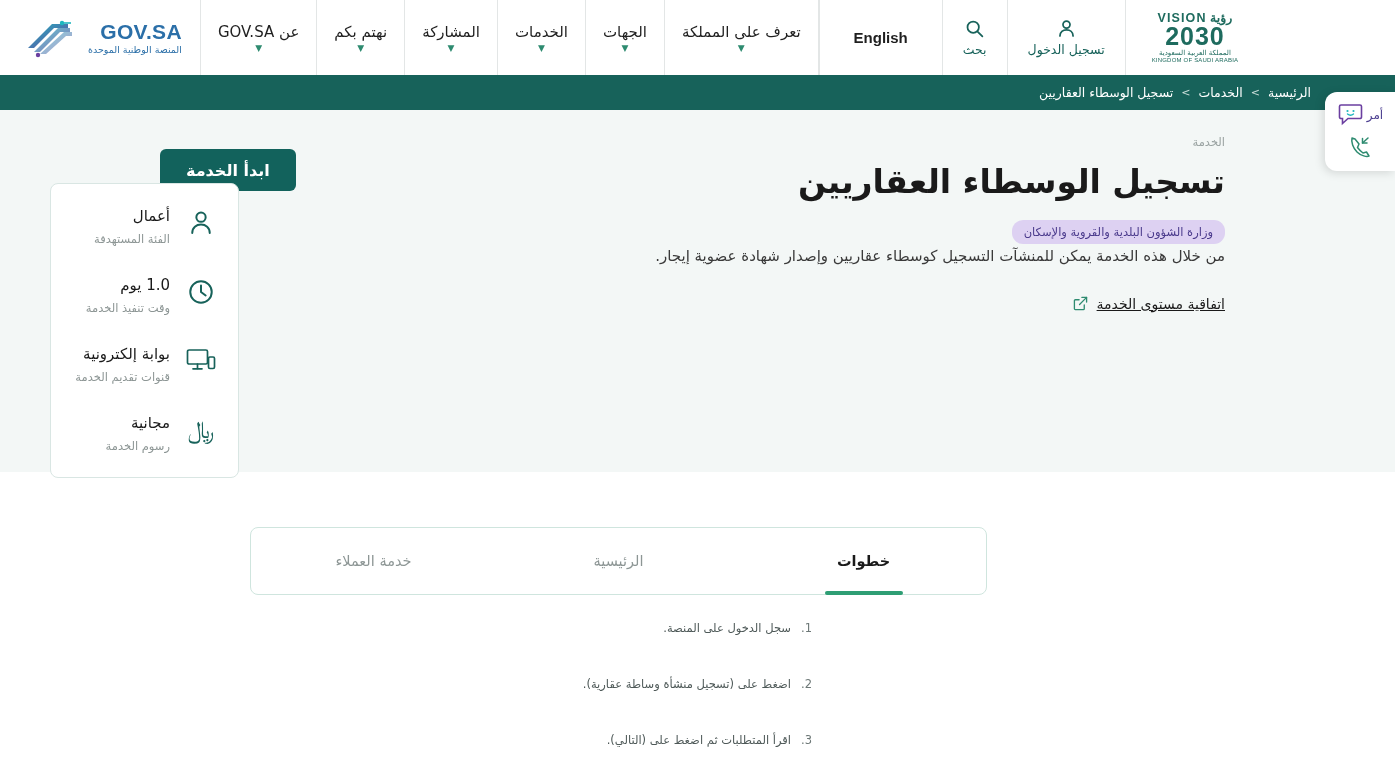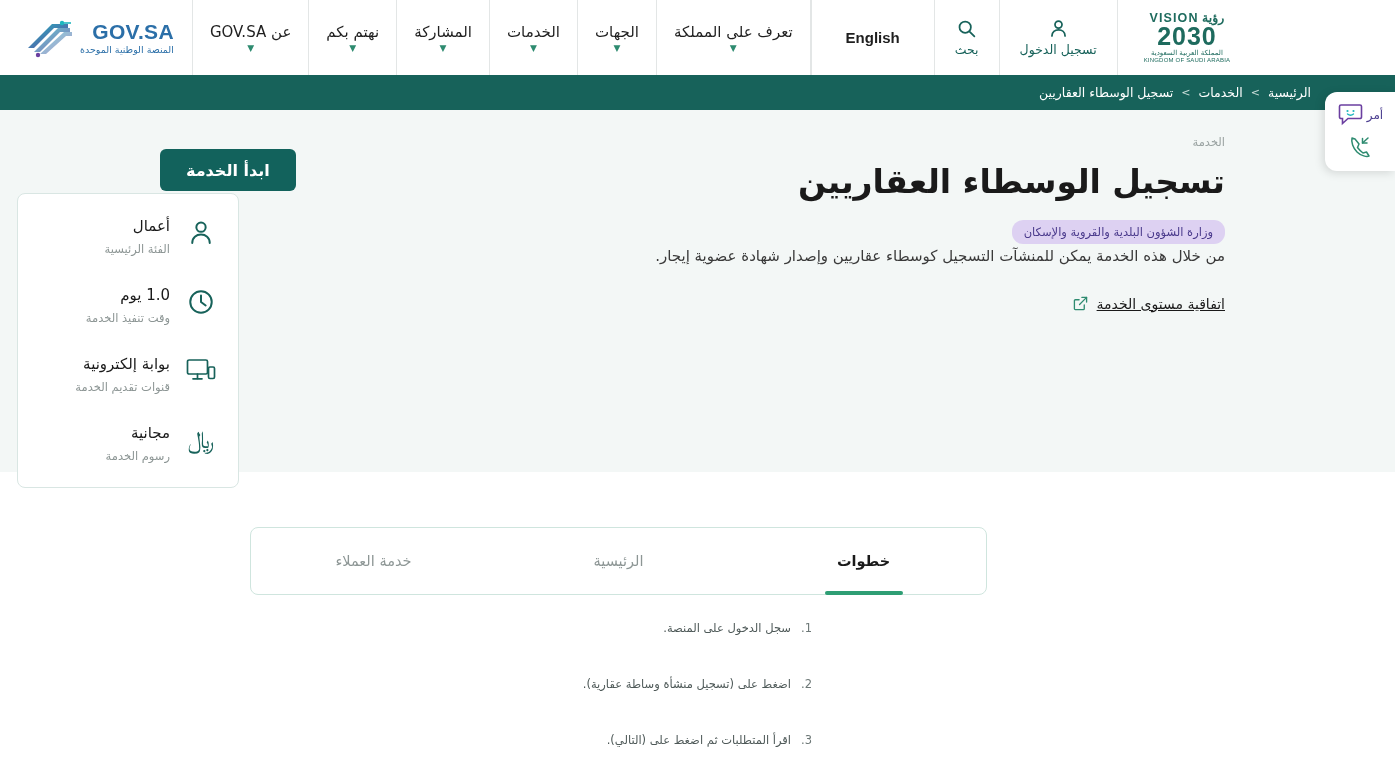--- a/index.html
+++ b/index.html
@@ -19,21 +19,21 @@
     display: flex;
     flex-direction: row-reverse;
     align-items: stretch;
     border-bottom: 0;
   }
   .brand-logo {
     display: flex; align-items: center; justify-content: center;
     padding: 0 18px 0 22px;
     min-width: 152px;
   }
-  .govsa-mark { display: flex; align-items: center; gap: 6px; }
+  .govsa-mark { display: flex; align-items: center; gap: 14px; }
   .govsa-text { text-align: right; line-height: 1; }
   .govsa-text .gs-main {
     font-size: 21px; font-weight: bold; color: #2b6fa8;
     letter-spacing: 0.3px; font-family: "Liberation Sans", sans-serif;
   }
   .govsa-text .gs-sub {
     font-size: 9.5px; color: #2b6fa8; margin-top: 3px; letter-spacing: 0px;
   }
 
   .nav-list { display: flex; flex-direction: row; align-items: stretch; }
@@ -159,22 +159,22 @@
     cursor: pointer;
     height: 42px;
     display: flex; align-items: center; justify-content: center;
     font-family: "DejaVu Sans", sans-serif;
     margin-top: 14px;
   }
 
   
   .info-card {
     position: absolute;
-    top: 193px; right: 1156px;
-    width: 222px;
+    top: 183px; right: 1156px;
+    width: 189px;
     background: #ffffff;
     border: 1px solid #d9e6e3;
     border-radius: 8px;
     padding: 22px 20px 24px 20px;
     z-index: 20;
   }
   .info-row {
     display: flex; flex-direction: row; align-items: flex-start;
     justify-content: flex-start; gap: 14px;
     margin-bottom: 29px;
@@ -377,21 +377,21 @@
 
   <div class="info-row">
     <div class="info-icon">
       <svg width="28" height="28" viewBox="0 0 24 24" fill="none" stroke="#17625a" stroke-width="1.7">
         <circle cx="12" cy="7" r="4"></circle>
         <path d="M4.5 20.5 C4.5 15.8 8 13.3 12 13.3 C16 13.3 19.5 15.8 19.5 20.5" stroke-linecap="round"></path>
       </svg>
     </div>
     <div class="info-text">
       <div class="info-value">أعمال</div>
-      <div class="info-label">الفئة الرئيسية</div>
+      <div class="info-label">الفئة المستهدفة</div>
     </div>
   </div>
 
   <div class="info-row">
     <div class="info-icon">
       <svg width="28" height="28" viewBox="0 0 24 24" fill="none" stroke="#17625a" stroke-width="1.7">
         <circle cx="12" cy="12" r="9.2"></circle>
         <path d="M12 6.5 V12 L16 15" stroke-linecap="round" stroke-linejoin="round"></path>
       </svg>
     </div>

